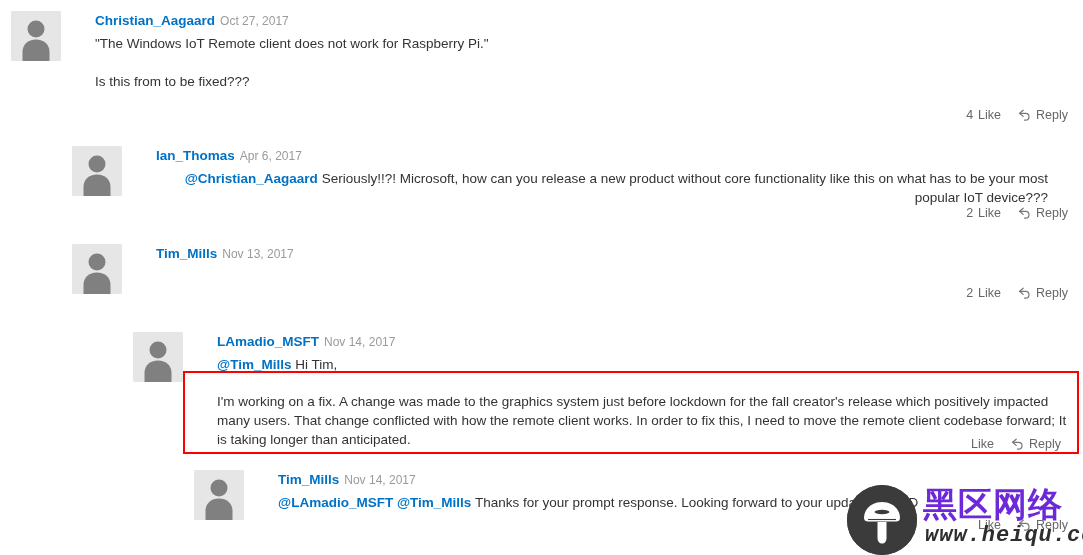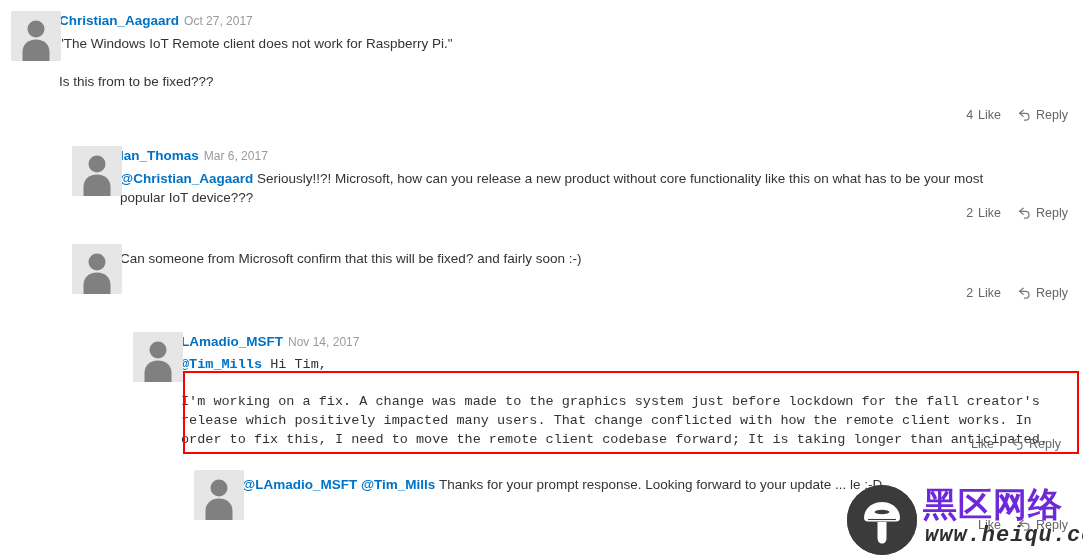--- a/index.html
+++ b/index.html
@@ -39,21 +39,21 @@
     top: 0;
     width: 50px;
     height: 50px;
     background: #e6e6e6;
     border-radius: 2px;
     overflow: hidden;
   }
   .avatar svg { display: block; }
 
   .body-col {
-    margin-left: 48px;
+    margin-left: 84px;
     padding-top: 1px;
   }
 
   .meta-line {
     line-height: 17px;
     white-space: nowrap;
   }
   .author {
     color: #0072c6;
     font-weight: bold;
@@ -195,23 +195,23 @@
     <div class="comment-inner">
       <div class="avatar">
         <svg width="50" height="50" viewBox="0 0 50 50" aria-hidden="true">
           <rect width="50" height="50" fill="#e6e6e6"></rect>
           <circle cx="25" cy="18" r="8.5" fill="#808080"></circle>
           <path d="M25 28.5c-8.2 0-13.5 5.2-13.5 12.5v9h27v-9c0-7.3-5.3-12.5-13.5-12.5z" fill="#808080"></path>
         </svg>
       </div>
       <div class="body-col">
         <div class="meta-line">
-          <a class="author" href="#">Ian_Thomas</a><span class="date">Mar 6, 2017</span>
-        </div>
-        <div class="msg" style="max-width:892px;">
+          <a class="author" href="#">Ian_Thomas</a><span class="date">Apr 6, 2017</span>
+        </div>
+        <div class="msg" style="max-width:892px;text-align:right;">
           <p><a class="mention" href="#">@Christian_Aagaard</a> <span>Seriously!!?!  Microsoft, how can you release a new product without core functionality like this on what has to be your most popular IoT device???</span></p>
         </div>
       </div>
       <div class="actions" style="top:60px; right:5px;">
         <span class="action">
           <span class="cnt">2</span>
           <span>Like</span>
         </span>
         <span class="action">
           <span class="reply-icon">
@@ -229,22 +229,22 @@
   <div class="comment" style="position:absolute; left:72px; top:244px; width:1001px;">
     <div class="comment-inner">
       <div class="avatar">
         <svg width="50" height="50" viewBox="0 0 50 50" aria-hidden="true">
           <rect width="50" height="50" fill="#e6e6e6"></rect>
           <circle cx="25" cy="18" r="8.5" fill="#808080"></circle>
           <path d="M25 28.5c-8.2 0-13.5 5.2-13.5 12.5v9h27v-9c0-7.3-5.3-12.5-13.5-12.5z" fill="#808080"></path>
         </svg>
       </div>
       <div class="body-col">
-        <div class="msg">
-          <p>Can someone from Microsoft confirm that this will be fixed? and fairly soon :-)</p>
+        <div class="meta-line">
+          <a class="author" href="#">Tim_Mills</a><span class="date">Nov 13, 2017</span>
         </div>
       </div>
       <div class="actions" style="top:42px; right:5px;">
         <span class="action">
           <span class="cnt">2</span>
           <span>Like</span>
         </span>
         <span class="action">
           <span class="reply-icon">
             <svg width="13" height="12" viewBox="0 0 13 12" aria-hidden="true">
@@ -264,21 +264,21 @@
         <svg width="50" height="50" viewBox="0 0 50 50" aria-hidden="true">
           <rect width="50" height="50" fill="#e6e6e6"></rect>
           <circle cx="25" cy="18" r="8.5" fill="#808080"></circle>
           <path d="M25 28.5c-8.2 0-13.5 5.2-13.5 12.5v9h27v-9c0-7.3-5.3-12.5-13.5-12.5z" fill="#808080"></path>
         </svg>
       </div>
       <div class="body-col">
         <div class="meta-line">
           <a class="author" href="#">LAmadio_MSFT</a><span class="date">Nov 14, 2017</span>
         </div>
-        <div class="msg" style="max-width:880px;font-family:Liberation Mono, monospace;">
+        <div class="msg" style="max-width:880px;">
           <p><a class="mention" href="#">@Tim_Mills</a> <span>Hi Tim,</span></p>
           <p style="margin-top:18px;">I'm working on a fix. A change was made to the graphics system just before lockdown for the fall creator's release which positively impacted many users. That change conflicted with how the remote client works. In order to fix this, I need to move the remote client codebase forward; It is taking longer than anticipated.</p>
         </div>
       </div>
       <div class="actions" style="top:105px; right:12px;">
         <span class="action">
           <span class="cnt"></span>
           <span>Like</span>
         </span>
         <span class="action">
@@ -299,20 +299,23 @@
   <div class="comment" style="position:absolute; left:194px; top:470px; width:879px;">
     <div class="comment-inner">
       <div class="avatar">
         <svg width="50" height="50" viewBox="0 0 50 50" aria-hidden="true">
           <rect width="50" height="50" fill="#e6e6e6"></rect>
           <circle cx="25" cy="18" r="8.5" fill="#808080"></circle>
           <path d="M25 28.5c-8.2 0-13.5 5.2-13.5 12.5v9h27v-9c0-7.3-5.3-12.5-13.5-12.5z" fill="#808080"></path>
         </svg>
       </div>
       <div class="body-col">
+        <div class="meta-line">
+          <a class="author" href="#">Tim_Mills</a><span class="date">Nov 14, 2017</span>
+        </div>
         <div class="msg">
           <p><a class="mention" href="#">@LAmadio_MSFT</a> <a class="mention" href="#">@Tim_Mills</a> <span>Thanks for your prompt response.  Looking forward to your update ... le :-D</span></p>
         </div>
       </div>
       <div class="actions" style="top:48px; right:5px;">
         <span class="action">
           <span class="cnt"></span>
           <span>Like</span>
         </span>
         <span class="action">

